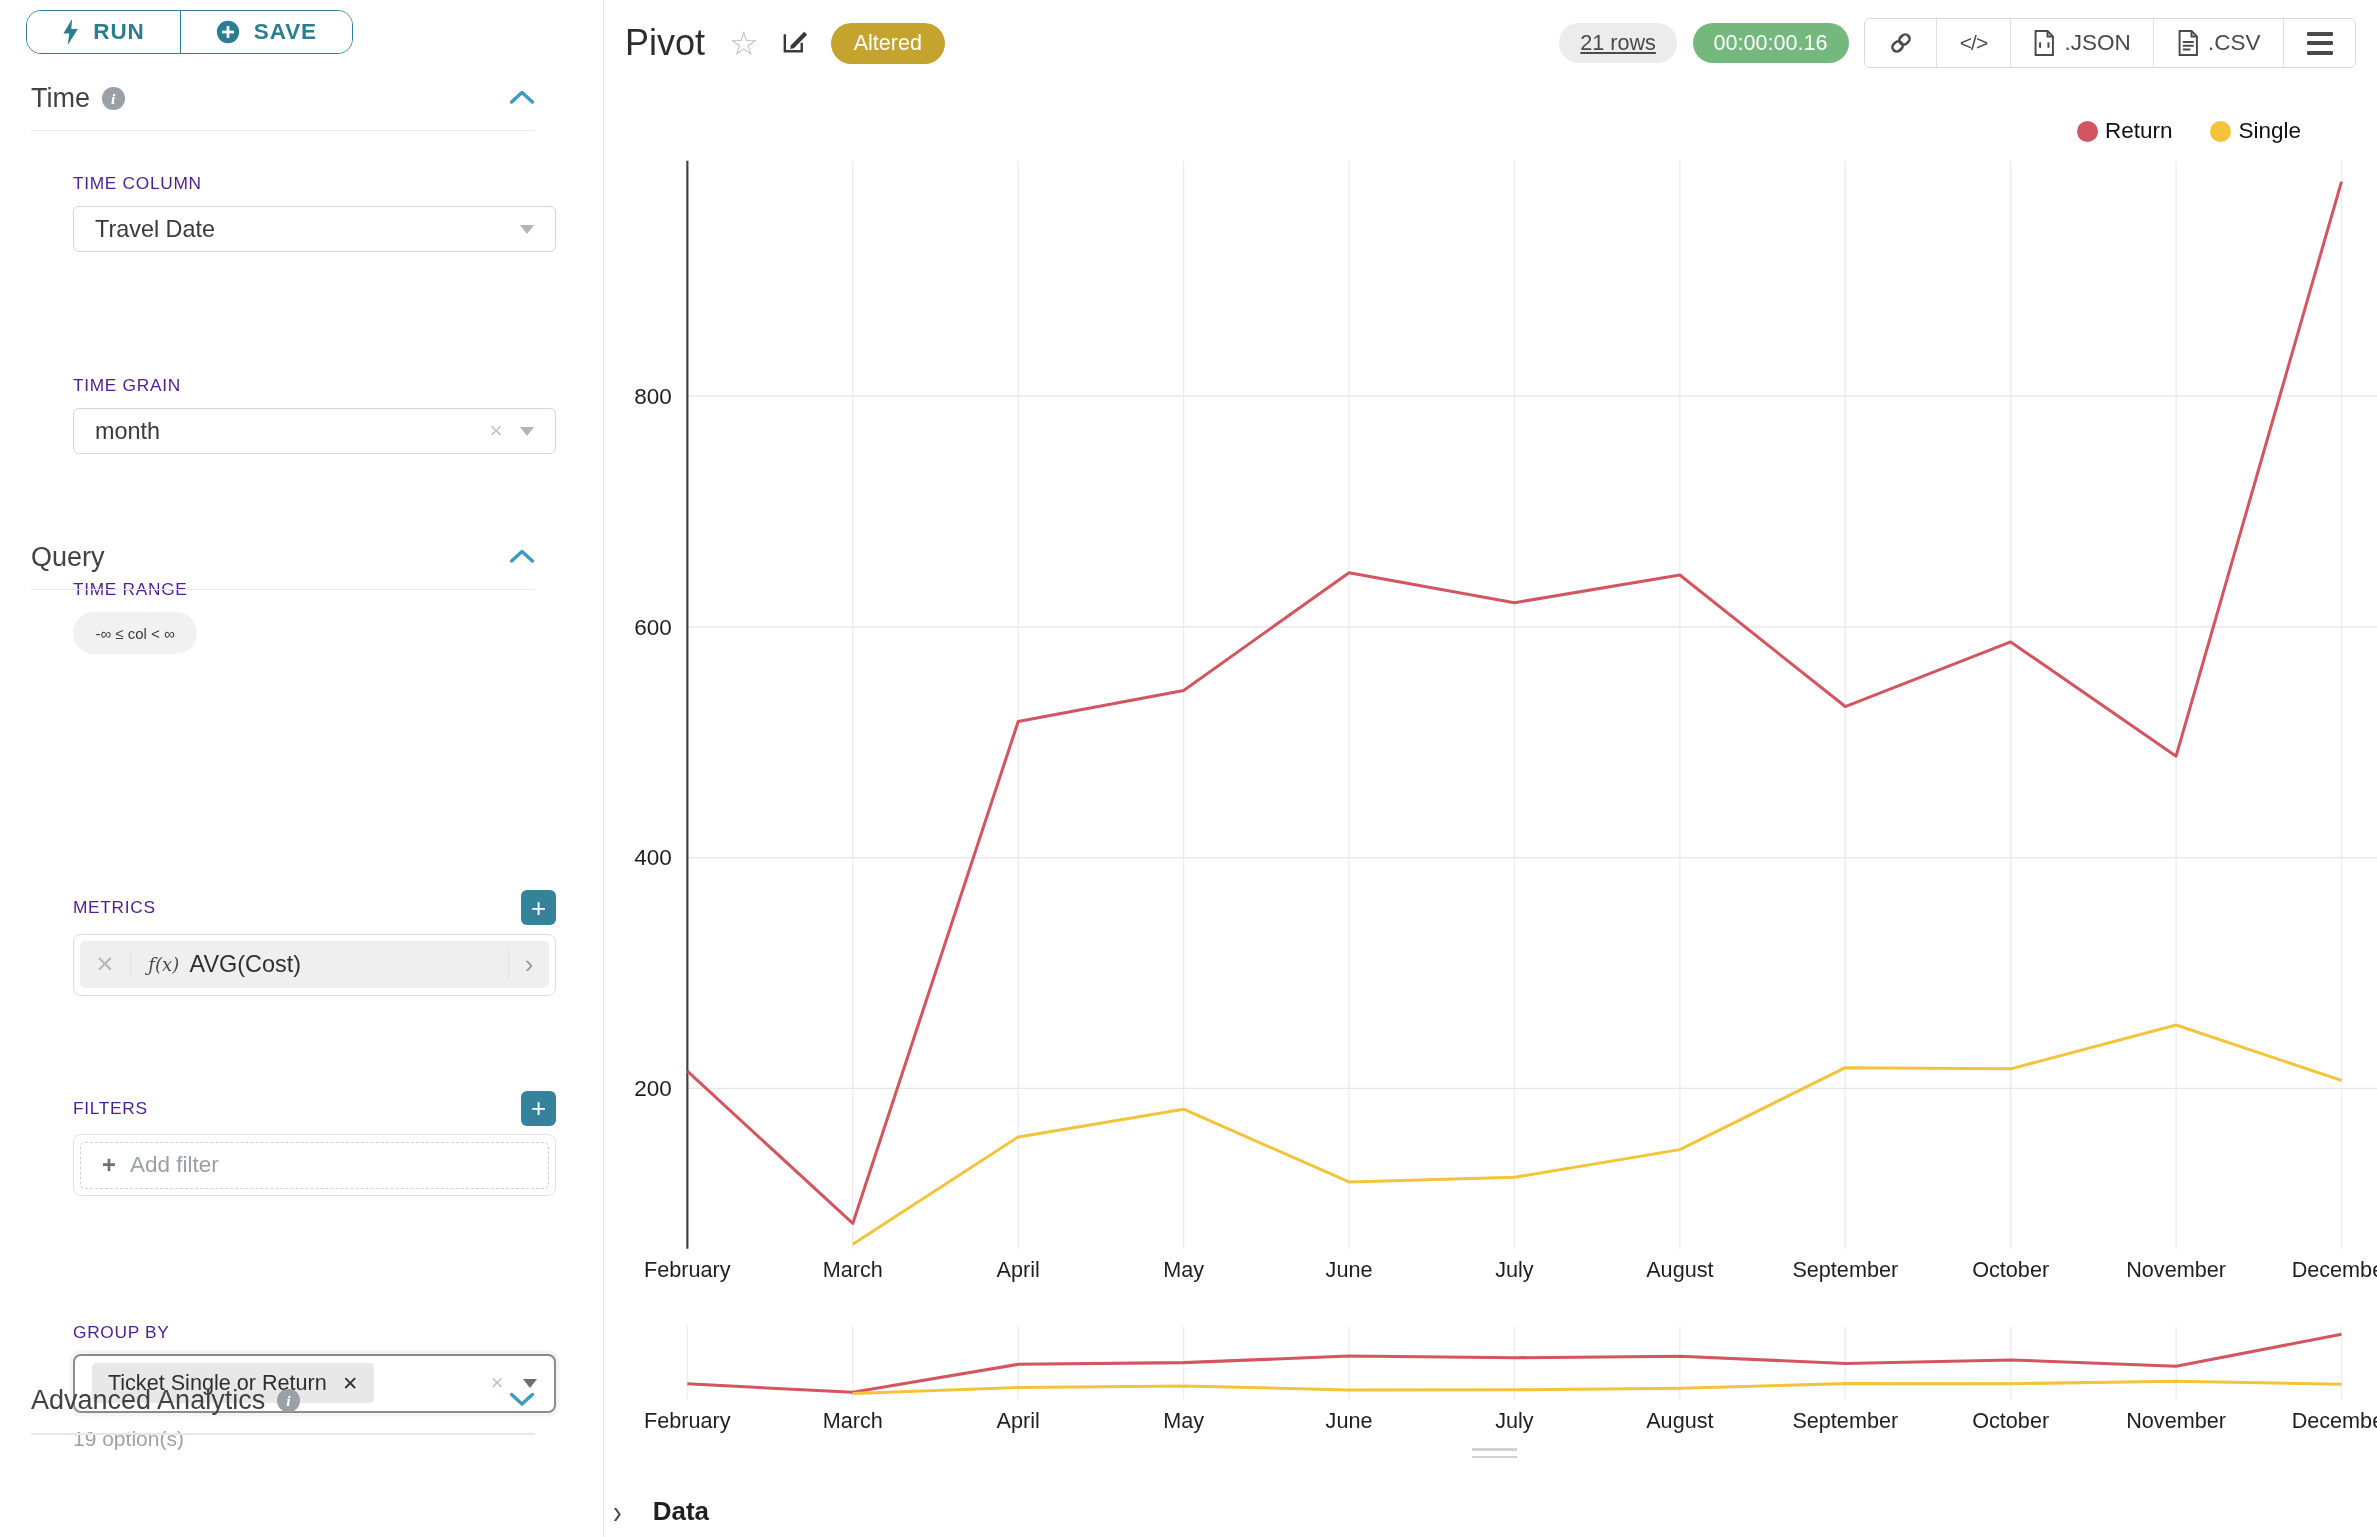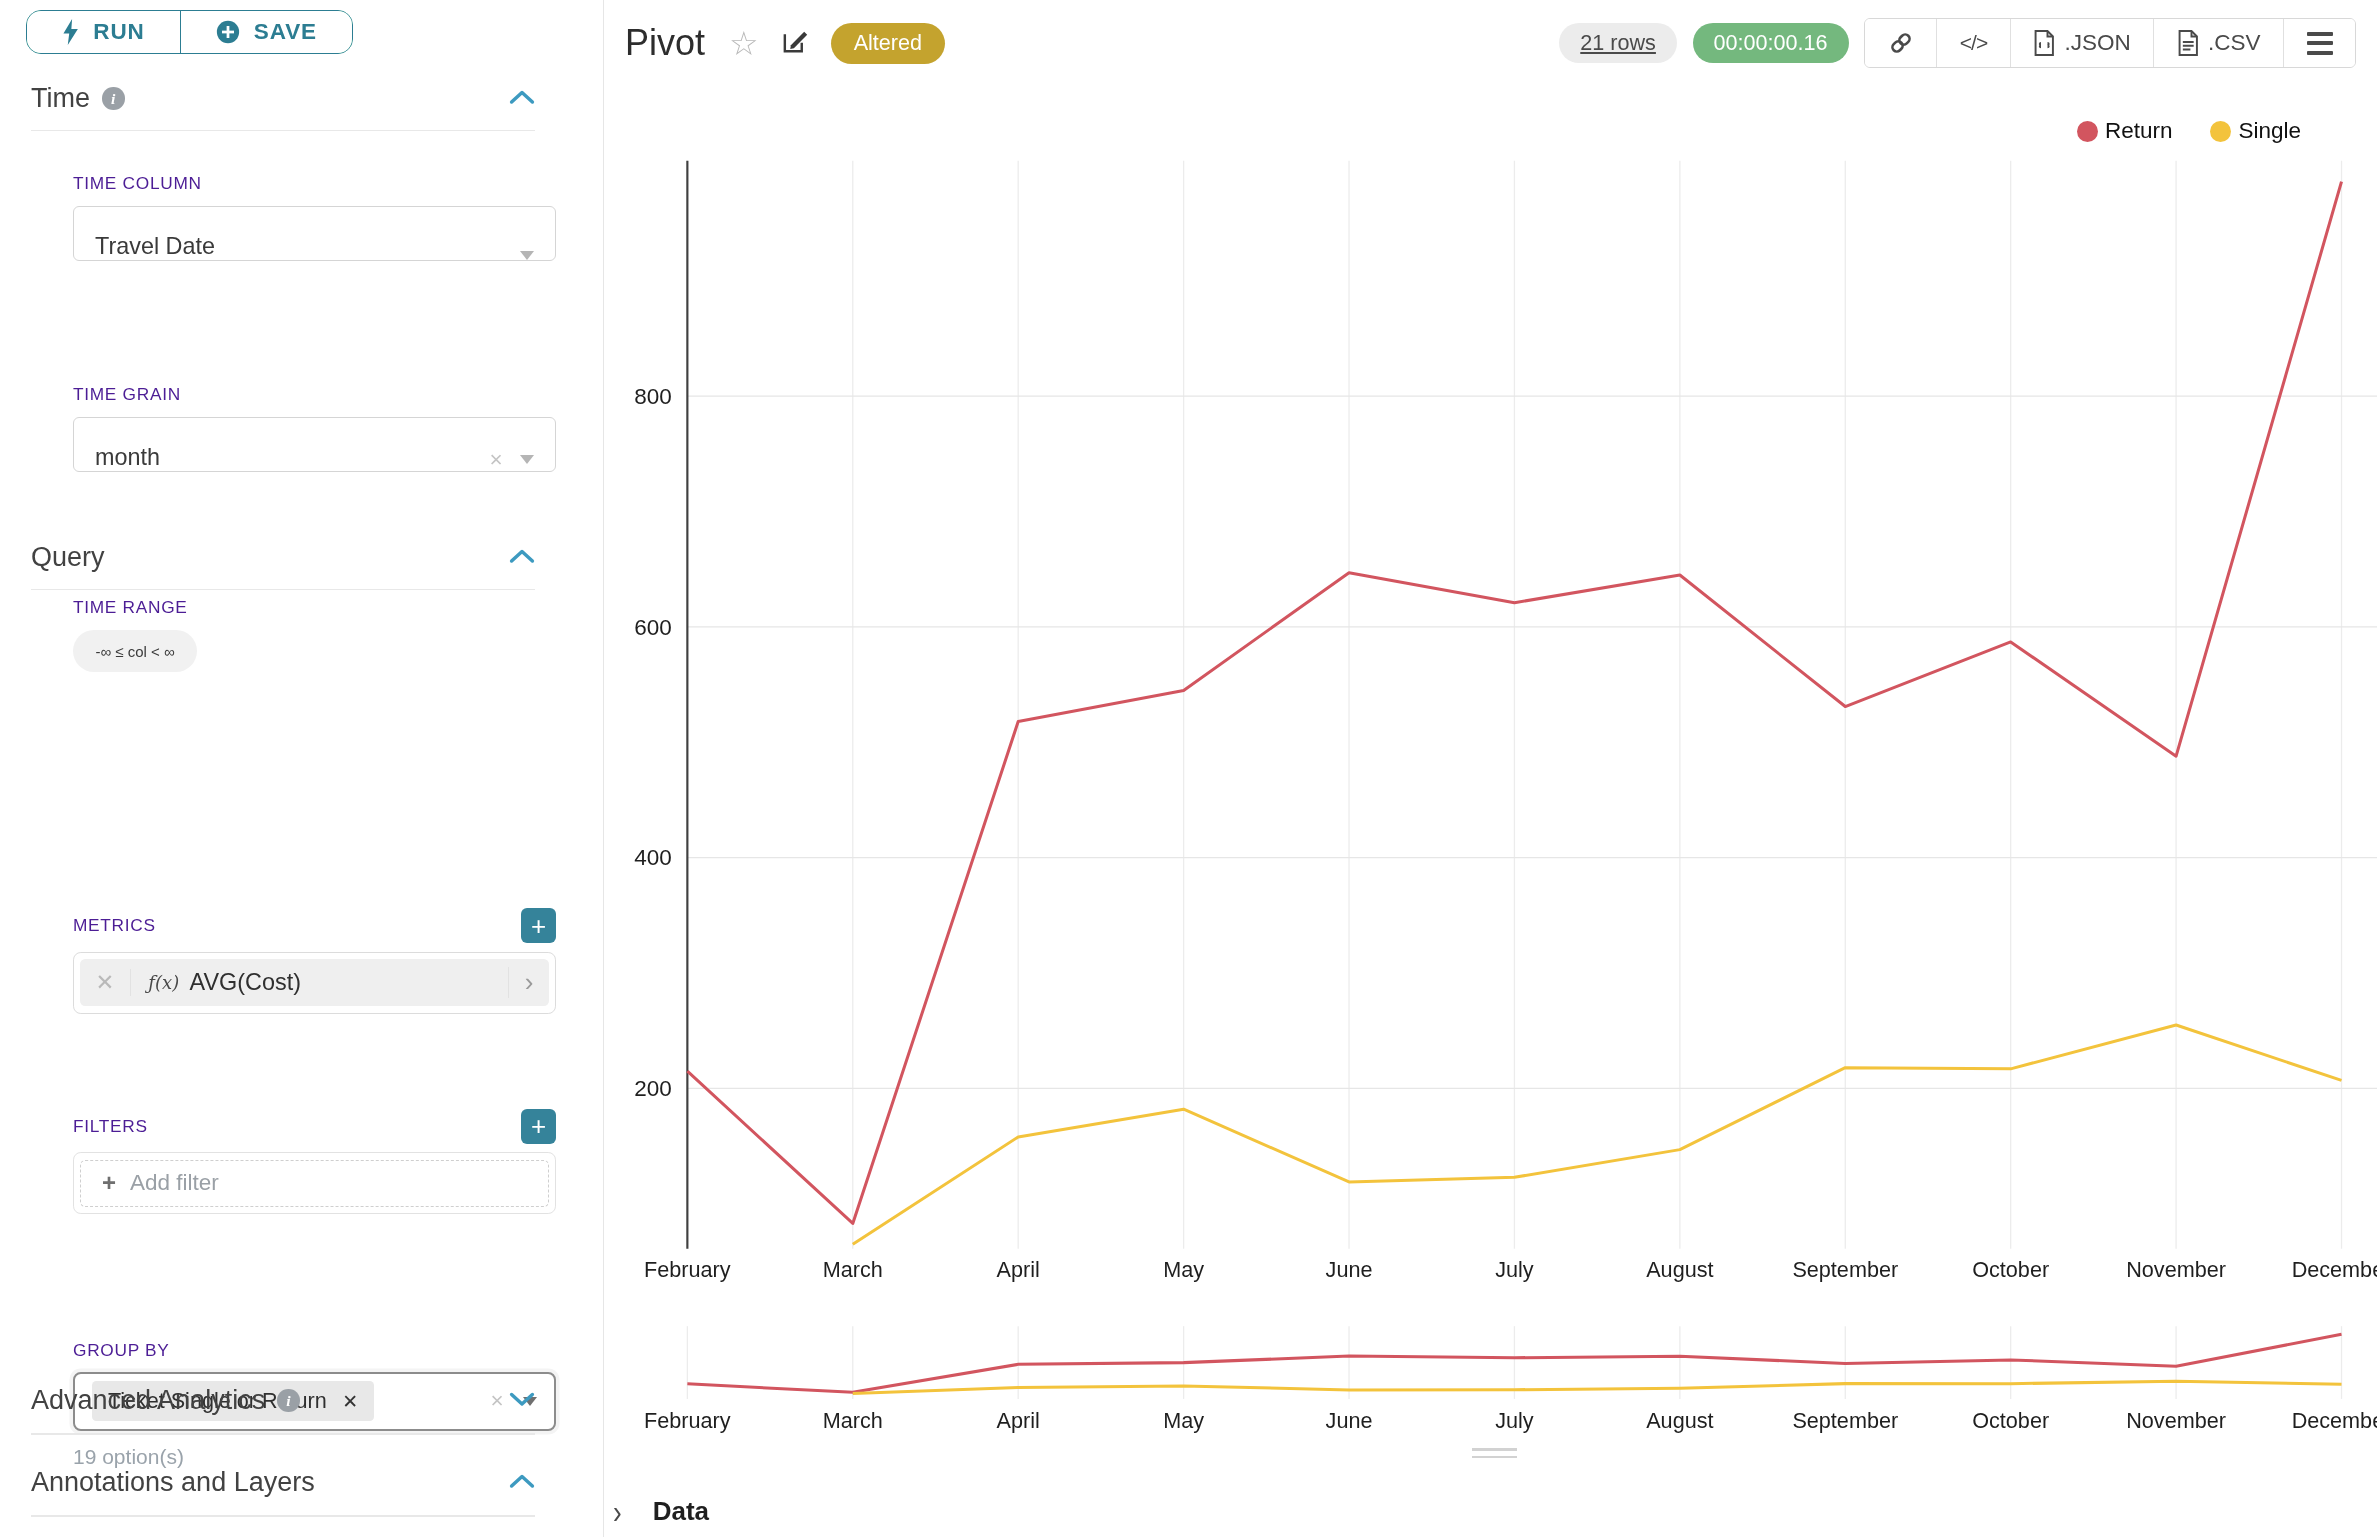--- a/index.html
+++ b/index.html
@@ -26,22 +26,22 @@
   .info-icon { width:22.5px; height:22.5px; border-radius:50%; background:#9aa0a6;
     color:#fff; font-size:15.6px; font-weight:bold; display:inline-flex;
     align-items:center; justify-content:center; font-style:italic;
     font-family:"Liberation Serif",serif; }
   .chev { margin-left:auto; }
   .hr { height:1.7px; background:#e8e8e8; }
 
   .field-label { font-size:17.3px; letter-spacing:0.7px; color:#4c1d95; }
   .indent { margin-left:21px; width:483px; position:relative; }
 
-  .select { position:relative; display:flex; align-items:flex-end; height:55px;
-    border:1.7px solid #d5d5d5; border-radius:6px; background:#fff; padding:0 21px;
+  .select { position:relative; display:flex; align-items:center; height:46px;
+    border:1.7px solid #d5d5d5; border-radius:6px; background:#fff; padding:8px 21px;
     font-size:23.4px; color:#3a3a3a; }
   .select .controls { margin-left:auto; display:flex; align-items:center; gap:17.3px; }
   .x-clear { color:#c4c4c4; font-size:22.5px; line-height:1; }
   .caret-down { width:0; height:0; border-left:7.8px solid transparent;
     border-right:7.8px solid transparent; border-top:9.5px solid #b5b5b5; }
 
   .range-pill { display:inline-flex; align-items:center; height:42px; padding:0 22.5px;
     background:#f1f1f1; border-radius:22.5px; font-size:15px; color:#3a3a3a; }
 
   .label-row { display:flex; align-items:center; }
@@ -250,31 +250,20 @@
         <span class="info-icon">i</span>
         <span class="chev">
           <svg width="26" height="15.6" viewBox="0 0 30 18">
               <polyline points="3,4 15,15 27,4" fill="none" stroke="#3d9ac0" stroke-width="4" stroke-linecap="round" stroke-linejoin="round"></polyline>
             </svg>
         </span>
       </div>
       <div class="hr" style="margin-top:17.3px;"></div>
     </div>
 
-    <div class="panel" style="top:1467px;">
-      <div class="section-head">
-        <span class="section-title">Annotations and Layers</span>
-        <span class="chev">
-          <svg width="26" height="15.6" viewBox="0 0 30 18">
-              <polyline points="3,15 15,4 27,15" fill="none" stroke="#3d9ac0" stroke-width="4" stroke-linecap="round" stroke-linejoin="round"></polyline>
-            </svg>
-        </span>
-      </div>
-      <div class="hr" style="margin-top:17.3px;"></div>
-    </div>
   </div>
 
   <div class="main">
 
     <div class="main-header">
       <span class="page-title">Pivot</span>
       <span class="star">☆</span>
       <span class="edit-ic">
         <svg width="29" height="29" viewBox="0 0 24 24" fill="none" stroke="#3a3a3a" stroke-width="2">
             <path d="M4 6 V20 H18 V13"></path>

